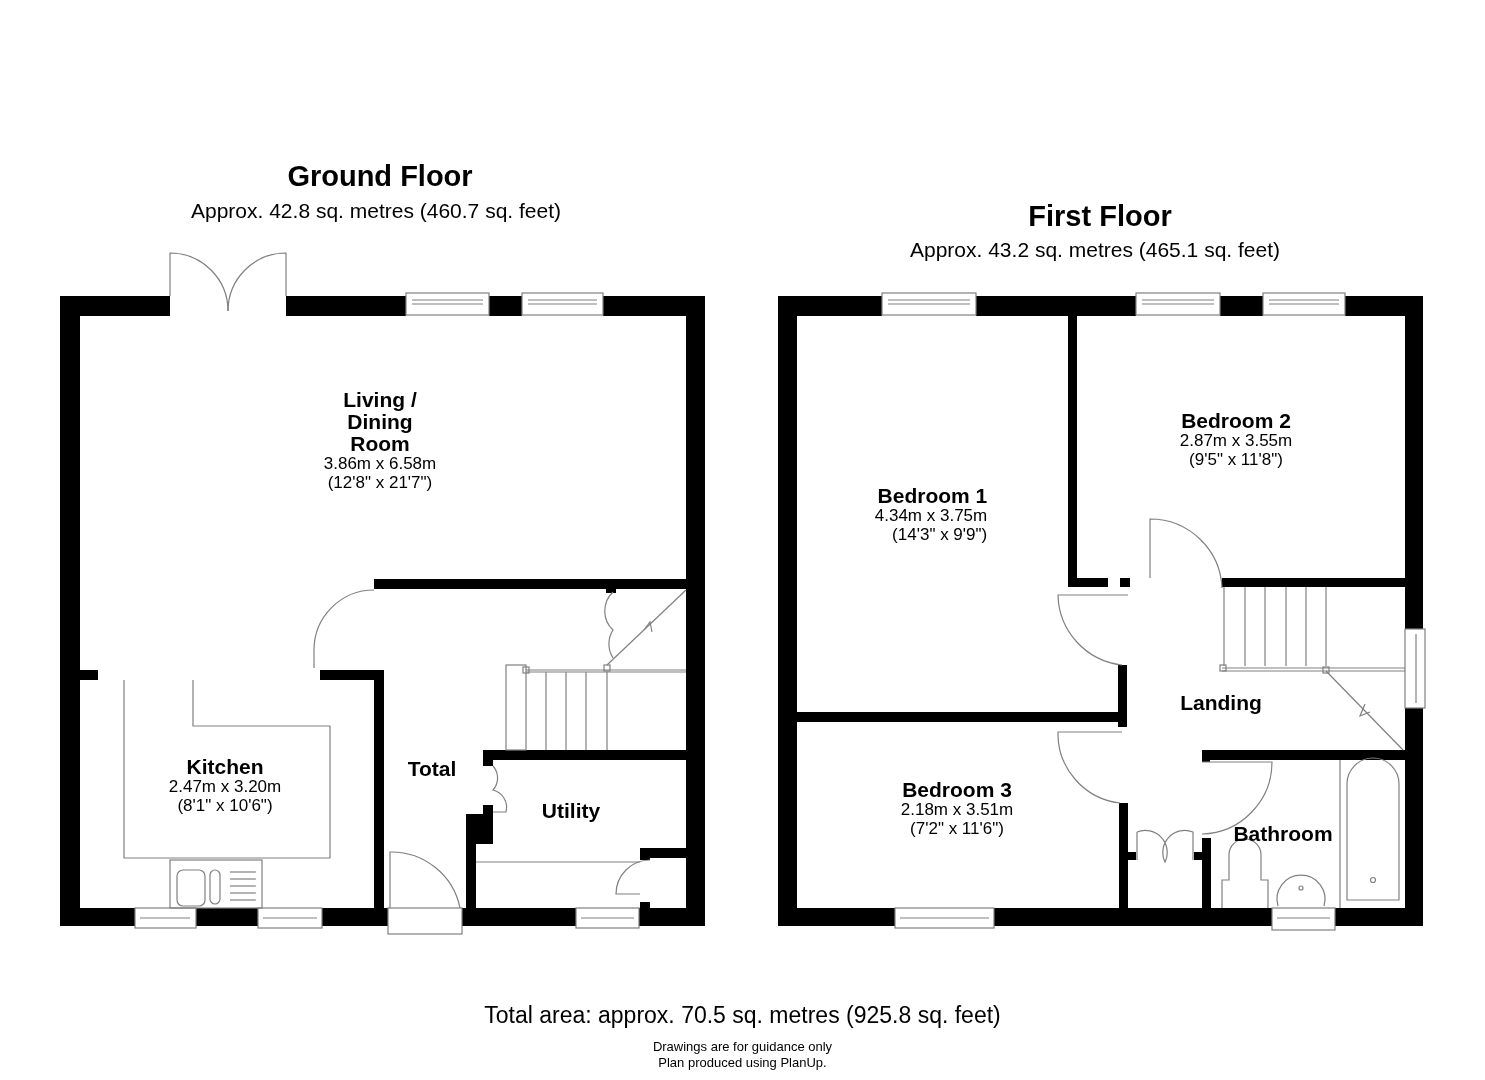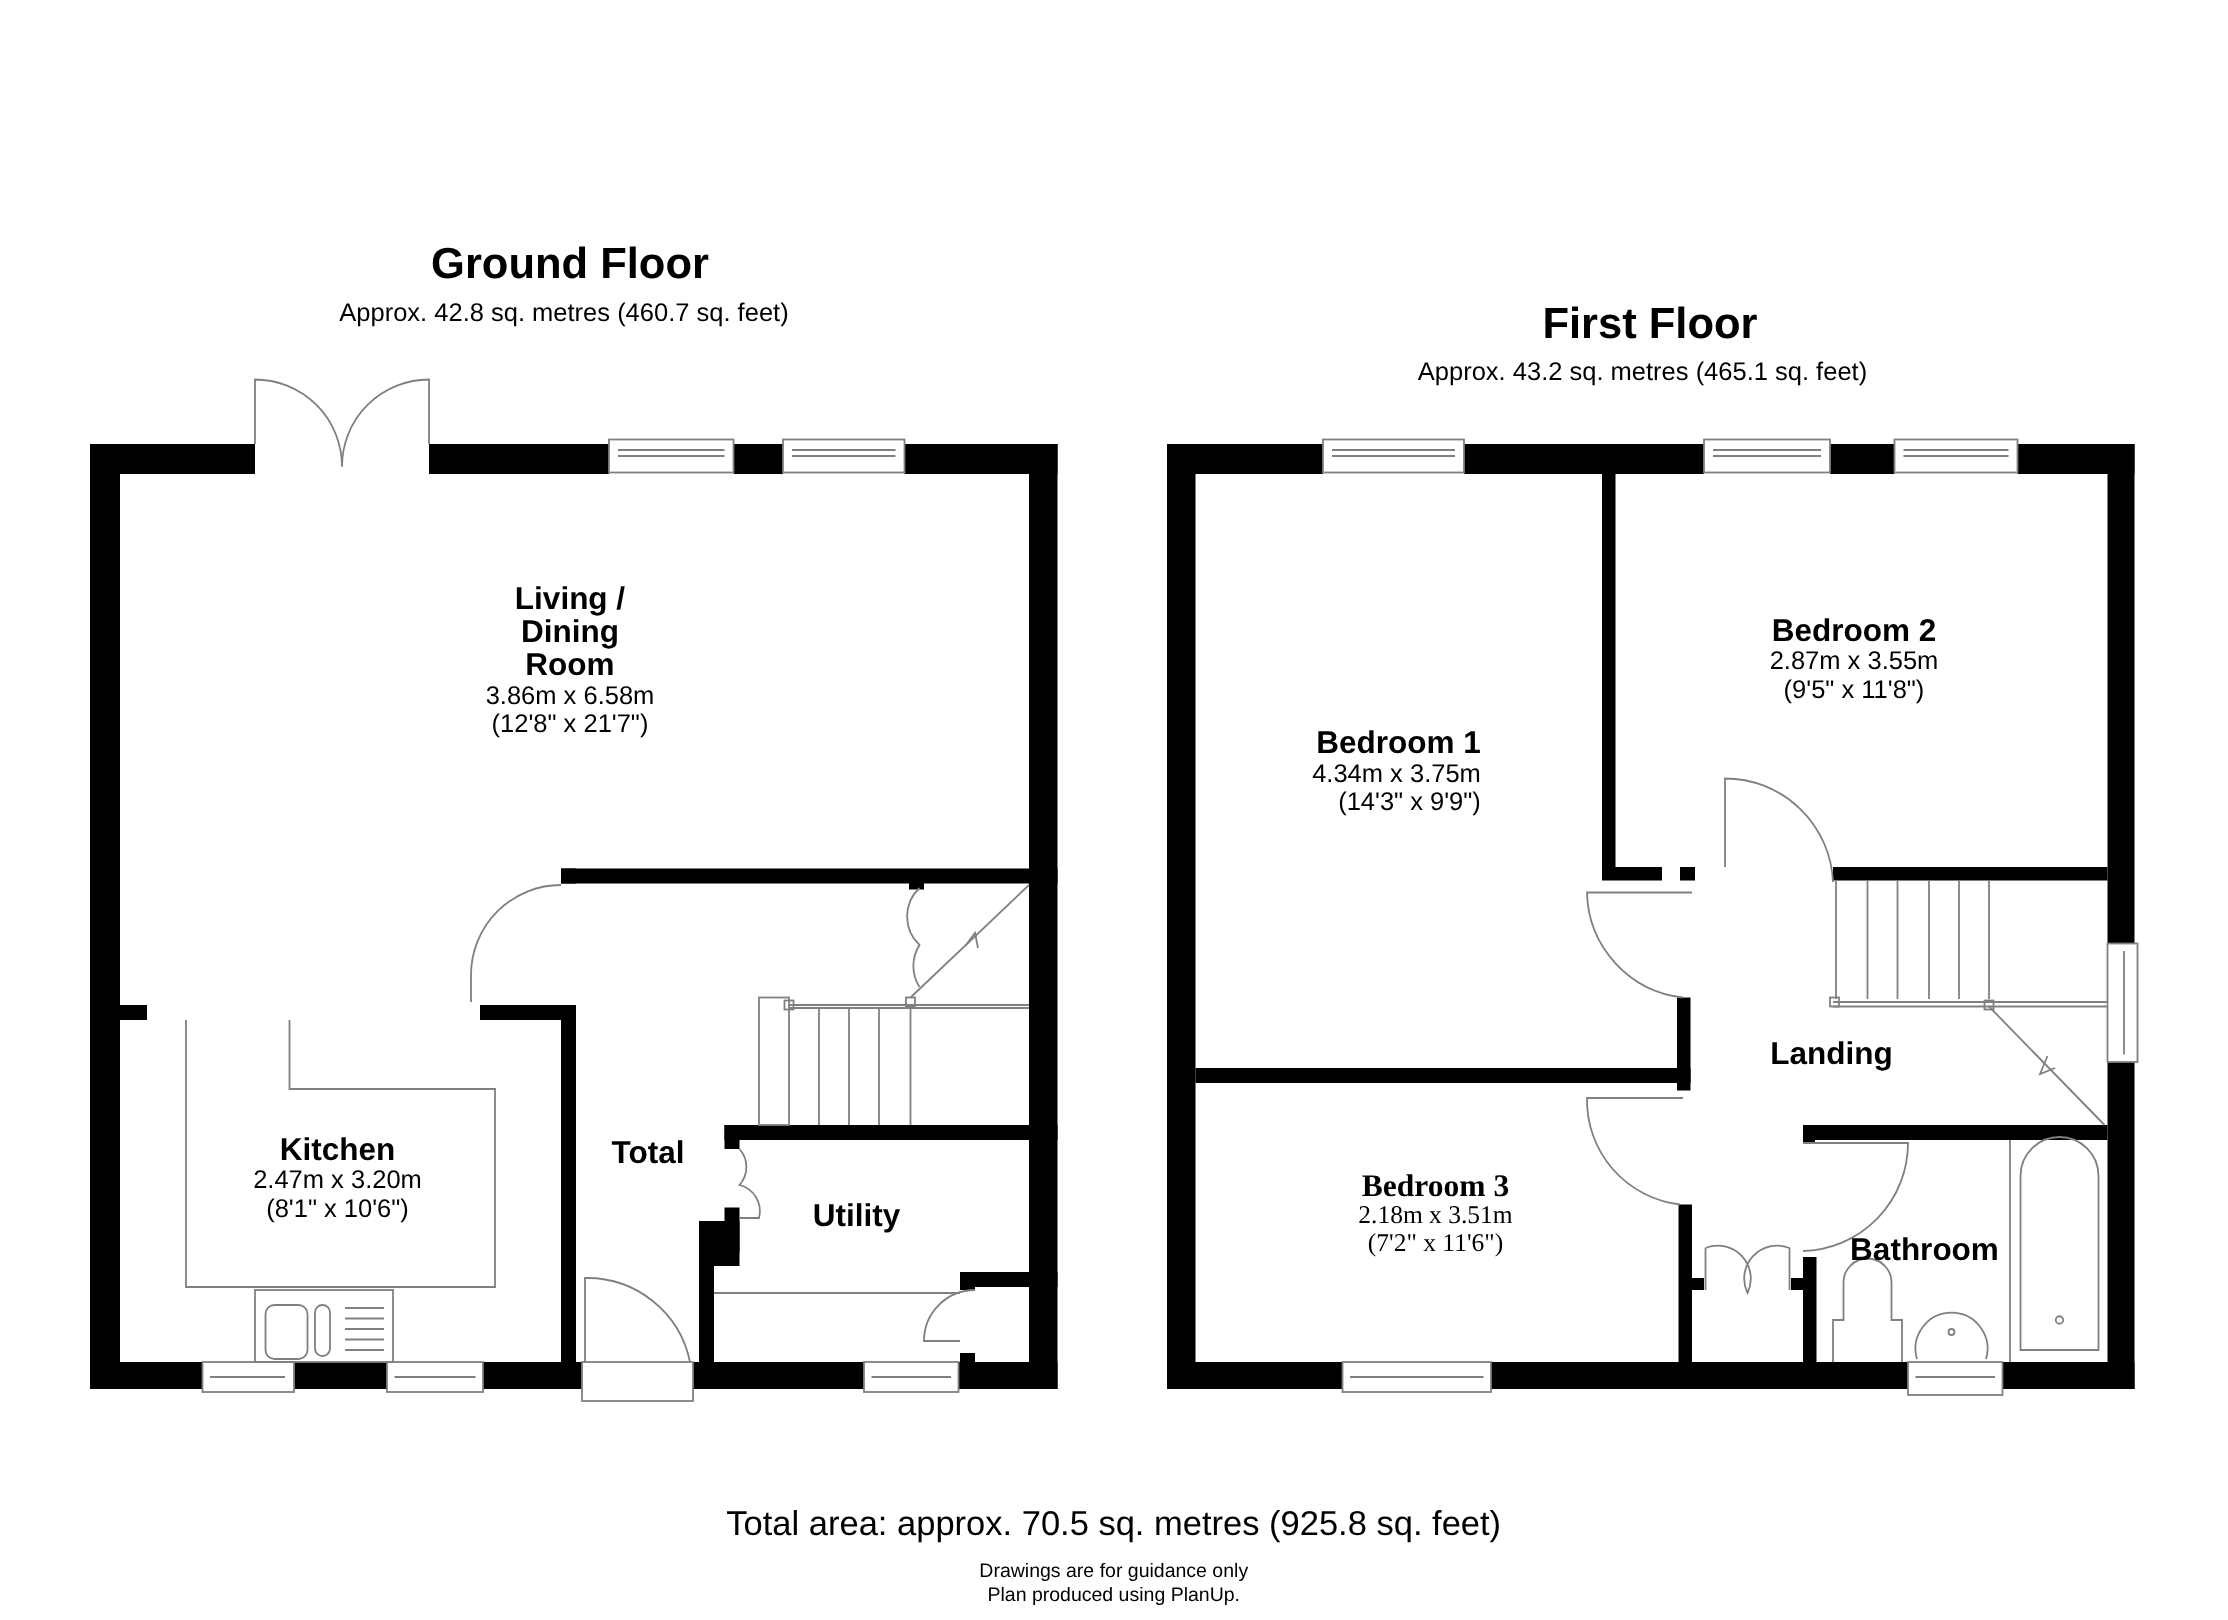--- a/index.html
+++ b/index.html
@@ -1,19 +1,19 @@
 <!DOCTYPE html>
 <html><head>
 <meta charset="utf-8">
 <style>
   html, body { margin: 0; padding: 0; background: #ffffff; }
   body { width: 1485px; height: 1080px; position: relative; overflow: hidden; font-family: "Liberation Sans", sans-serif; color: #000; }
   .abs { position: absolute; }
   .floor-title { font-weight: bold; font-size: 29px; text-align: center; white-space: nowrap; }
-  .floor-sub { font-size: 17px; text-align: center; white-space: nowrap; }
+  .floor-sub { font-size: 21px; text-align: center; white-space: nowrap; }
   .room-label { position: absolute; text-align: center; line-height: 1.05; transform: translateX(-50%); white-space: nowrap; }
   .room-name { font-weight: bold; font-size: 21px; display: block; }
   .room-dim { font-size: 17px; display: block; line-height: 1.1; }
   .total { font-size: 23px; text-align: center; width: 1485px; left: 0; }
   .note { font-size: 13px; text-align: center; width: 1485px; left: 0; line-height: 1.2; }
   svg { position: absolute; left: 0; top: 0; }
 </style>
 </head>
 <body>
 
@@ -199,21 +199,21 @@
 <div class="room-label" style="left:931px; top:485px;text-align:right;">
   <span class="room-name">Bedroom 1</span>
   <span class="room-dim">4.34m x 3.75m</span>
   <span class="room-dim">(14'3" x 9'9")</span>
 </div>
 <div class="room-label" style="left:1236px; top:410px;">
   <span class="room-name">Bedroom 2</span>
   <span class="room-dim">2.87m x 3.55m</span>
   <span class="room-dim">(9'5" x 11'8")</span>
 </div>
-<div class="room-label" style="left:957px; top:779px;font-family:Liberation Serif, serif;">
+<div class="room-label" style="left:957px; top:779px;">
   <span class="room-name">Bedroom 3</span>
   <span class="room-dim">2.18m x 3.51m</span>
   <span class="room-dim">(7'2" x 11'6")</span>
 </div>
 <div class="room-label" style="left:1221px; top:692px;">
   <span class="room-name">Landing</span>
 </div>
 <div class="room-label" style="left:1283px; top:823px;">
   <span class="room-name">Bathroom</span>
 </div>

